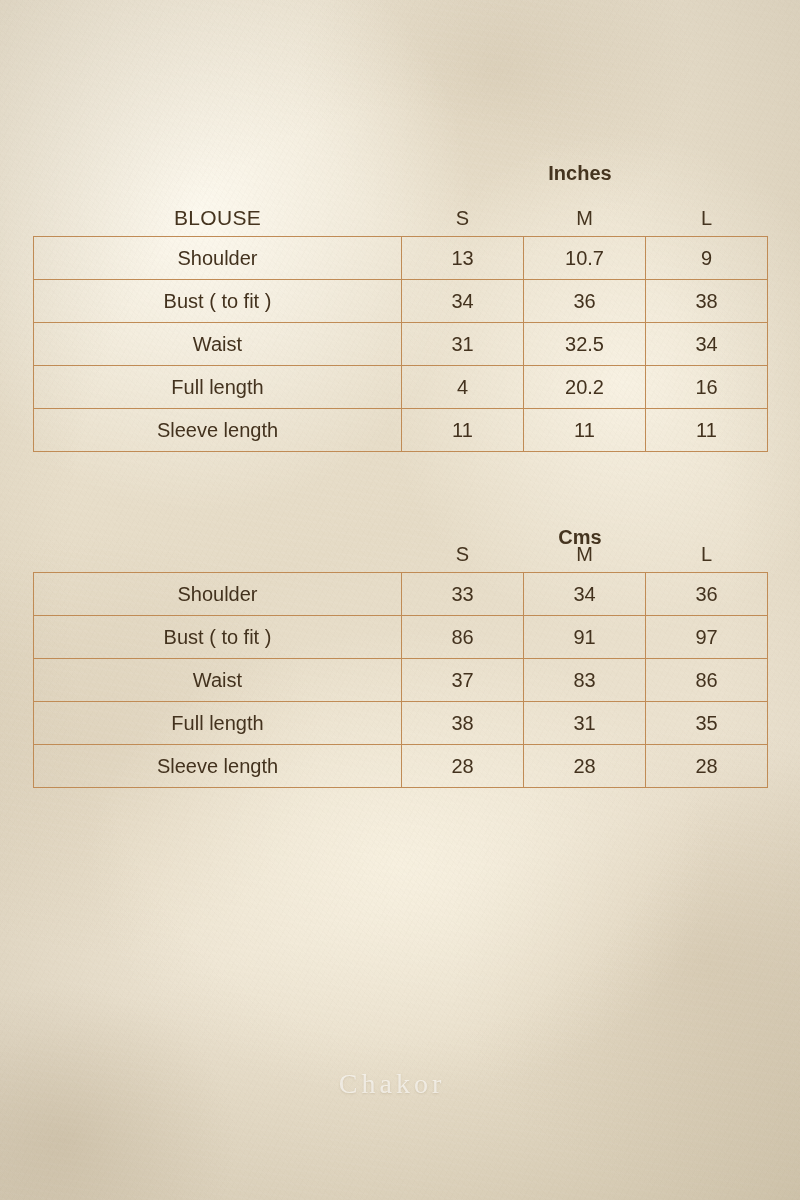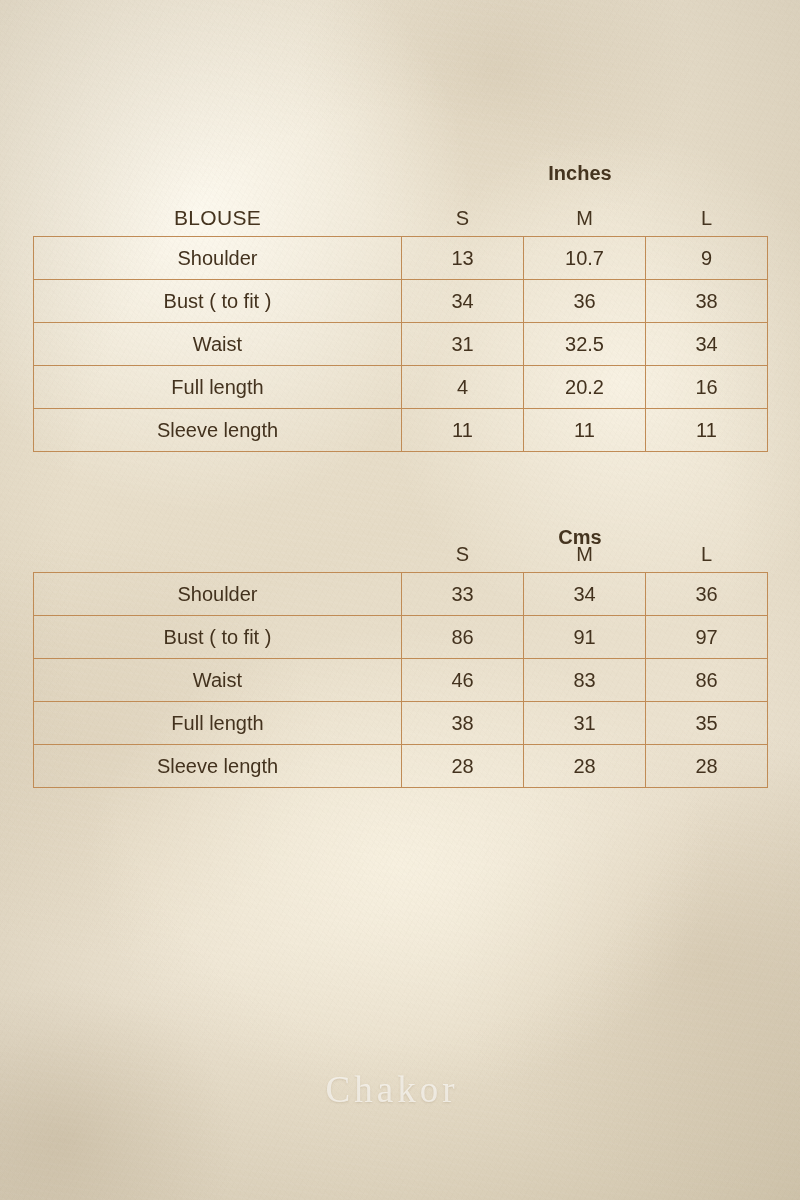--- a/index.html
+++ b/index.html
@@ -108,21 +108,21 @@
     text-align: center;
   }
 
   .watermark {
     position: absolute;
     left: 0;
     right: 16px;
     top: 1068px;
     text-align: center;
     font-family: "Liberation Serif", serif;
-    font-size: 37px;
+    font-size: 28px;
     letter-spacing: 4px;
     color: rgba(255,255,255,0.62);
     text-shadow: 0 1px 2px rgba(150,132,100,0.25);
     user-select: none;
   }
 </style>
 </head>
 <body>
 
 <div class="paper"></div>
@@ -211,21 +211,21 @@
           <td>36</td>
         </tr>
         <tr>
           <td class="label-cell">Bust ( to fit )</td>
           <td>86</td>
           <td>91</td>
           <td>97</td>
         </tr>
         <tr>
           <td class="label-cell">Waist</td>
-          <td>46</td>
+          <td>37</td>
           <td>83</td>
           <td>86</td>
         </tr>
         <tr>
           <td class="label-cell">Full length</td>
           <td>38</td>
           <td>31</td>
           <td>35</td>
         </tr>
         <tr>

